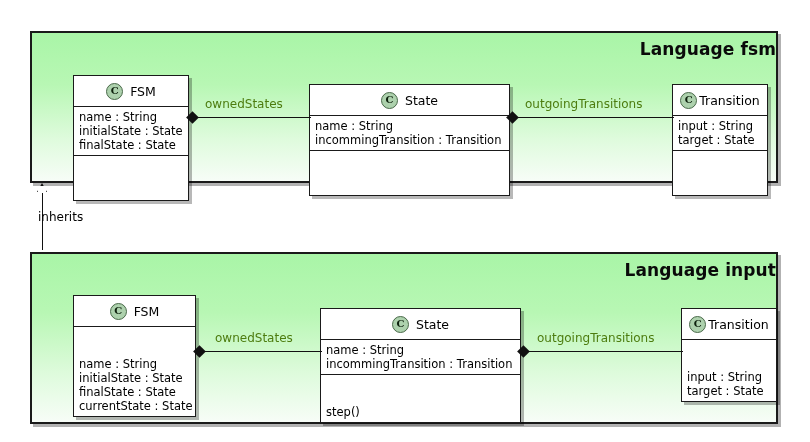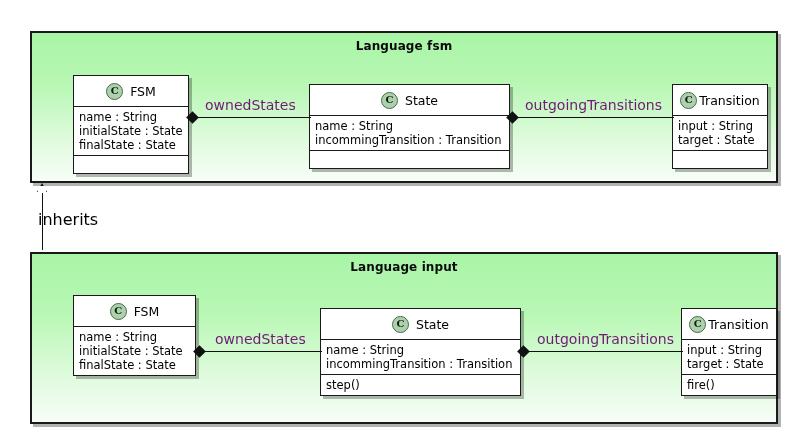--- a/index.html
+++ b/index.html
@@ -28,22 +28,22 @@
     box-sizing: border-box;
     border: 2px solid #1a1a1a;
     background: linear-gradient(to bottom, #A9F5A7 0%, #B8F7B4 35%, #DFFBDD 72%, #F7FDF7 100%);
     box-shadow: 3px 3px 0 0 rgba(0,0,0,0.30);
   }
   .package-title {
     position: absolute;
     left: 0;
     right: 0;
     top: 6px;
-    text-align: center;
-    font-size: 12px;
+    text-align: right;
+    font-size: 17px;
     font-weight: bold;
     color: #0a0a0a;
     letter-spacing: 0.1px;
     white-space: nowrap;
   }
 
   
   .umlclass {
     position: absolute;
     box-sizing: border-box;
@@ -81,21 +81,21 @@
   .cls-name {
     font-size: 12.5px;
     color: #000000;
     white-space: nowrap;
   }
   .cls-compartment {
     padding: 3px 5px 3px 5px;
     border-bottom: 1.5px solid #1a1a1a;
     background: #ffffff;
   }
-  .cls-compartment:last-child { border-bottom: none; }
+  .cls-compartment:last-child { border-bottom: none; margin-top: 27px; }
   .cls-compartment.empty { min-height: 9px; padding: 4px 5px; }
   .cls-line {
     font-size: 11.5px;
     color: #000000;
     line-height: 14px;
     white-space: nowrap;
   }
 
   
   .assoc-line {
@@ -105,22 +105,22 @@
   }
   .assoc-diamond {
     position: absolute;
     width: 9px;
     height: 9px;
     background: #111111;
     transform: rotate(45deg);
   }
   .assoc-label {
     position: absolute;
-    font-size: 14px;
-    color: #701a75;
+    font-size: 12px;
+    color: #4d7c0f;
     white-space: nowrap;
   }
 
   
   .inherit-stem {
     position: absolute;
     width: 0;
     border-left: 1.4px solid #111111;
   }
   .inherit-head {
@@ -134,21 +134,21 @@
     content: "";
     position: absolute;
     left: -4px;
     top: 3px;
     width: 8px;
     height: 7px;
     background: #ffffff;
   }
   .inherit-label {
     position: absolute;
-    font-size: 16px;
+    font-size: 12px;
     color: #000000;
     white-space: nowrap;
   }
 </style>
 </head>
 <body>
 
 <div id="canvas">
 
   <div class="package" style="left:30px; top:31px; width:748px; height:152px;">
@@ -210,20 +210,21 @@
 
   <div class="umlclass" style="left:73px; top:295px; width:123px;">
     <div class="cls-header">
       <span class="cls-icon">C</span>
       <span class="cls-name">FSM</span>
     </div>
     <div class="cls-compartment">
       <div class="cls-line">name : String</div>
       <div class="cls-line">initialState : State</div>
       <div class="cls-line">finalState : State</div>
+      <div class="cls-line">currentState : State</div>
     </div>
   </div>
 
   <div class="umlclass" style="left:320px; top:308px; width:201px;">
     <div class="cls-header">
       <span class="cls-icon">C</span>
       <span class="cls-name">State</span>
     </div>
     <div class="cls-compartment">
       <div class="cls-line">name : String</div>
@@ -235,23 +236,20 @@
   </div>
 
   <div class="umlclass" style="left:681px; top:308px; width:96px;">
     <div class="cls-header tight">
       <span class="cls-icon">C</span>
       <span class="cls-name">Transition</span>
     </div>
     <div class="cls-compartment">
       <div class="cls-line">input : String</div>
       <div class="cls-line">target : State</div>
-    </div>
-    <div class="cls-compartment">
-      <div class="cls-line">fire()</div>
     </div>
   </div>
 
   <div class="assoc-line" style="left:198px; top:351px; width:124px;"></div>
   <div class="assoc-diamond" style="left:195px; top:347px;"></div>
   <div class="assoc-label" style="left:215px; top:331px;">ownedStates</div>
 
   <div class="assoc-line" style="left:523px; top:351px; width:160px;"></div>
   <div class="assoc-diamond" style="left:519px; top:347px;"></div>
   <div class="assoc-label" style="left:537px; top:331px;">outgoingTransitions</div>

